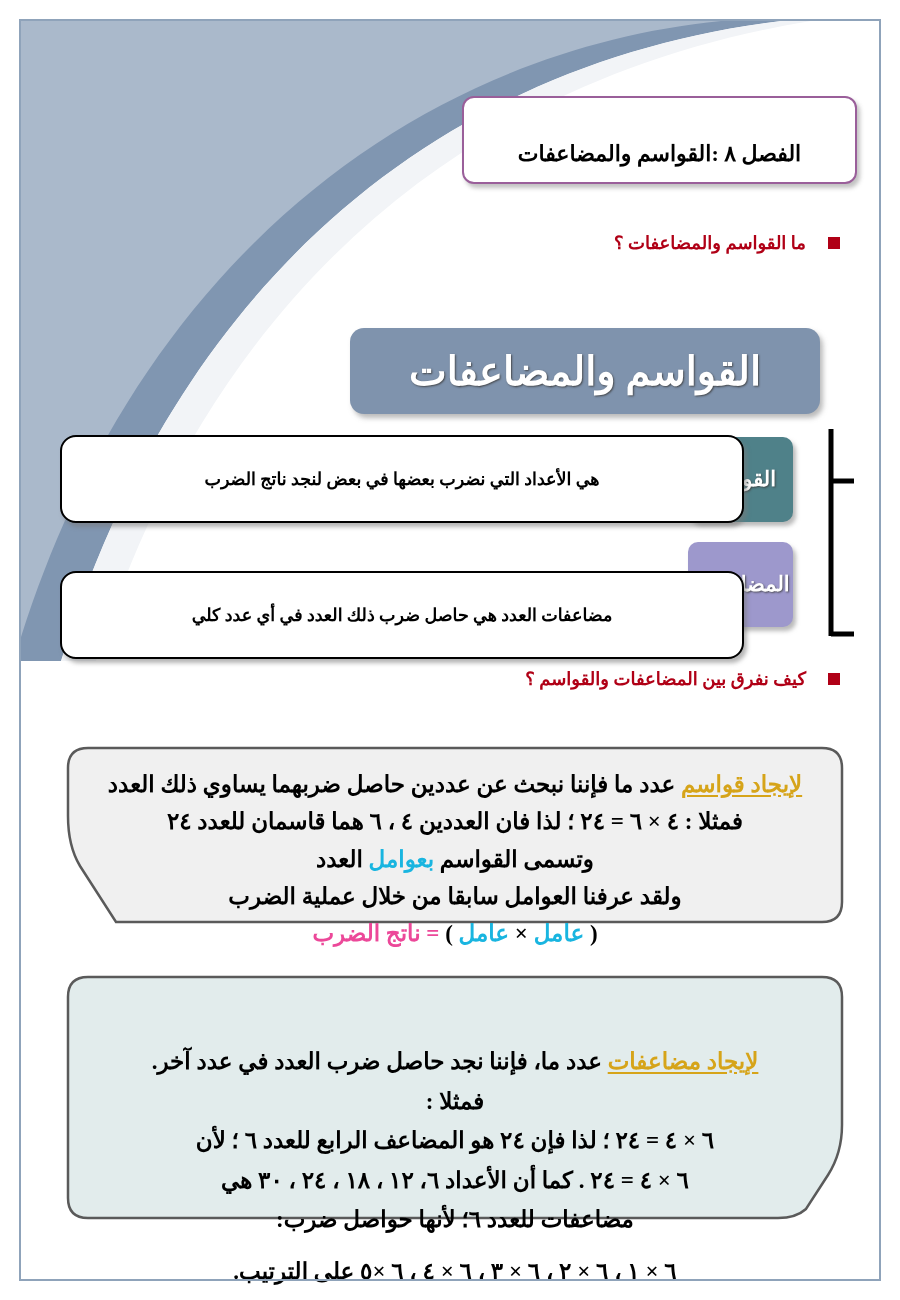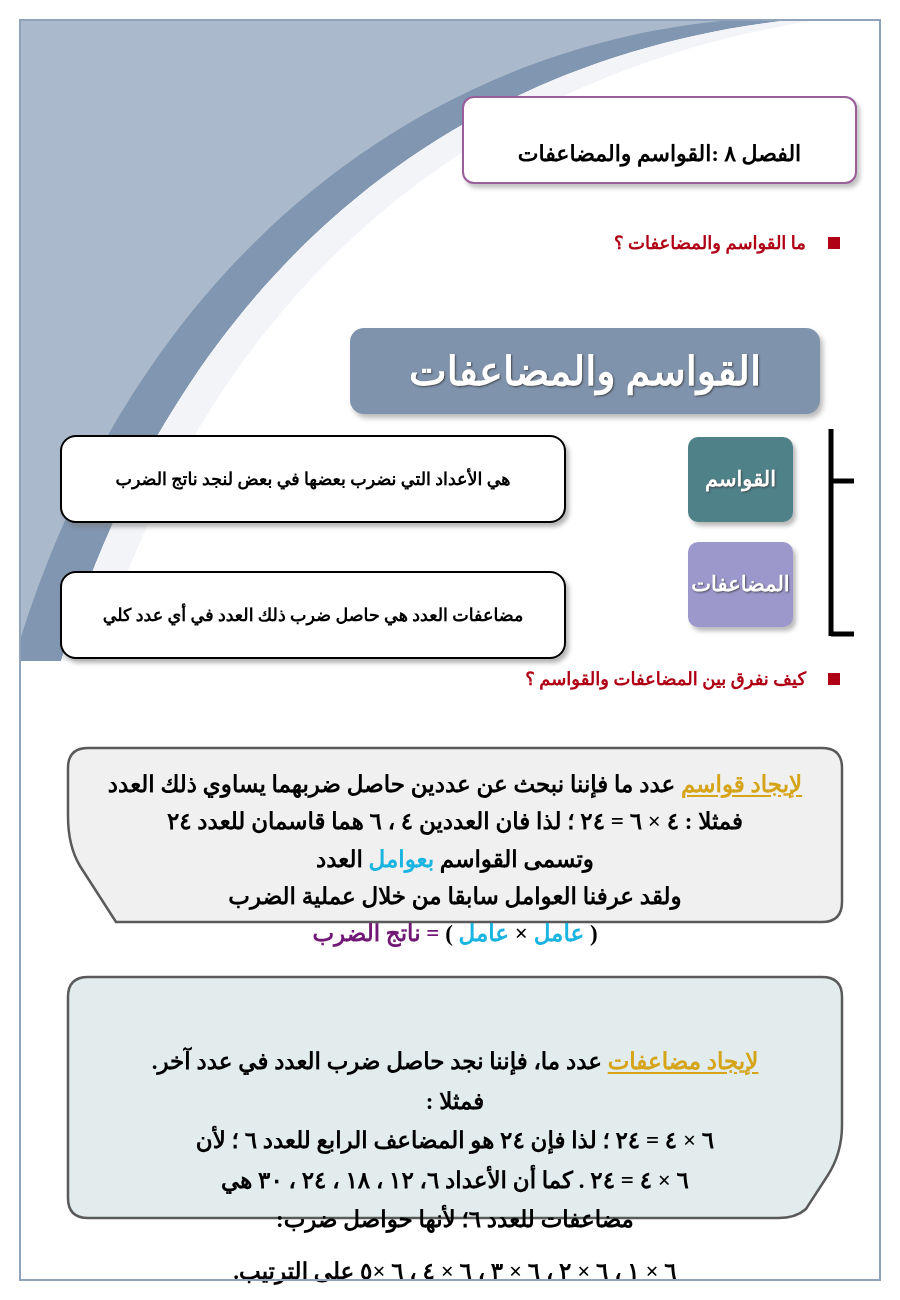--- a/index.html
+++ b/index.html
@@ -156,21 +156,21 @@
   }
   #cat-multiples {
     right: 107px;
     top: 117px;
     background: #9d98cc;
   }
 
   .def-box {
     position: absolute;
     left: 60px;
-    width: 506px;
+    width: 684px;
     height: 88px;
     background: #ffffff;
     border: 2.5px solid #000000;
     border-radius: 16px;
     display: flex;
     align-items: center;
     justify-content: center;
     box-shadow: 3px 4px 4px rgba(120,120,120,0.55);
     box-sizing: border-box;
     padding: 0 14px;
@@ -227,21 +227,21 @@
     margin-top: 45px;
   }
 
   .kw-gold {
     color: #d6a419;
     text-decoration: underline;
     text-decoration-color: #d6a419;
     text-underline-offset: 3px;
   }
   .kw-cyan { color: #19b5e0; }
-  .kw-green { color: #701a75; }
+  .kw-green { color: #ec4899; }
 
   .spacer-line { display: block; height: 12px; }
 </style>
 </head>
 <body>
 
 <div class="page">
 
   <svg class="corner-deco" viewBox="0 0 790 640" xmlns="http://www.w3.org/2000/svg" preserveAspectRatio="none">
     <path d="M0,0 L760,0 C430,40 160,250 40,640 L0,640 Z" fill="#aab9cb"></path>

